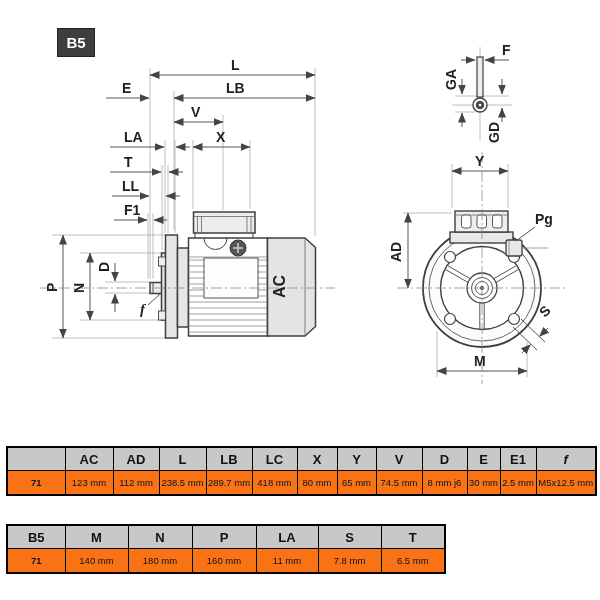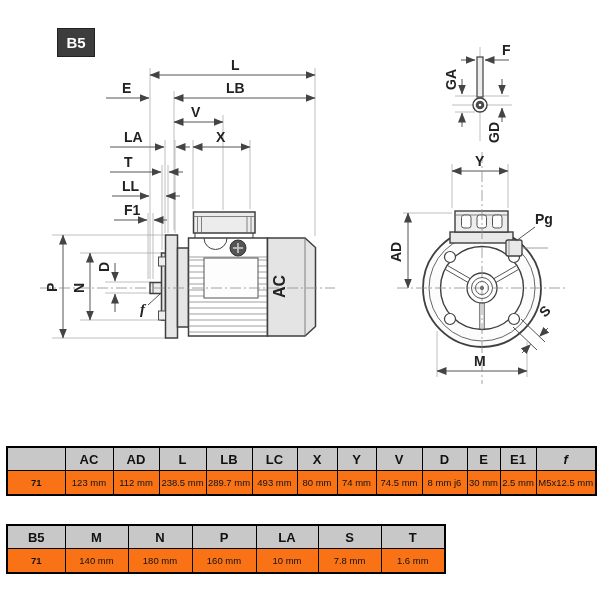--- a/index.html
+++ b/index.html
@@ -279,23 +279,23 @@
     <td class="hd">E</td>
     <td class="hd">E1</td>
     <td class="hd" style="font-style:italic">f</td>
   </tr>
   <tr>
     <td class="val rowlab">71</td>
     <td class="val">123 mm</td>
     <td class="val">112 mm</td>
     <td class="val">238.5 mm</td>
     <td class="val">289.7 mm</td>
-    <td class="val">493 mm</td>
+    <td class="val">418 mm</td>
     <td class="val">80 mm</td>
-    <td class="val">74 mm</td>
+    <td class="val">65 mm</td>
     <td class="val">74.5 mm</td>
     <td class="val">8 mm j6</td>
     <td class="val">30 mm</td>
     <td class="val">2.5 mm</td>
     <td class="val">M5x12.5 mm</td>
   </tr>
 </tbody>
   </table>
 
 <table id="table2" class="tbl">
@@ -316,18 +316,18 @@
     <td class="hd">P</td>
     <td class="hd">LA</td>
     <td class="hd">S</td>
     <td class="hd">T</td>
   </tr>
   <tr>
     <td class="val rowlab">71</td>
     <td class="val">140 mm</td>
     <td class="val">180 mm</td>
     <td class="val">160 mm</td>
-    <td class="val">10 mm</td>
+    <td class="val">11 mm</td>
     <td class="val">7.8 mm</td>
-    <td class="val">1.6 mm</td>
+    <td class="val">6.5 mm</td>
   </tr>
 </tbody>
   </table>
 
 </body></html>

